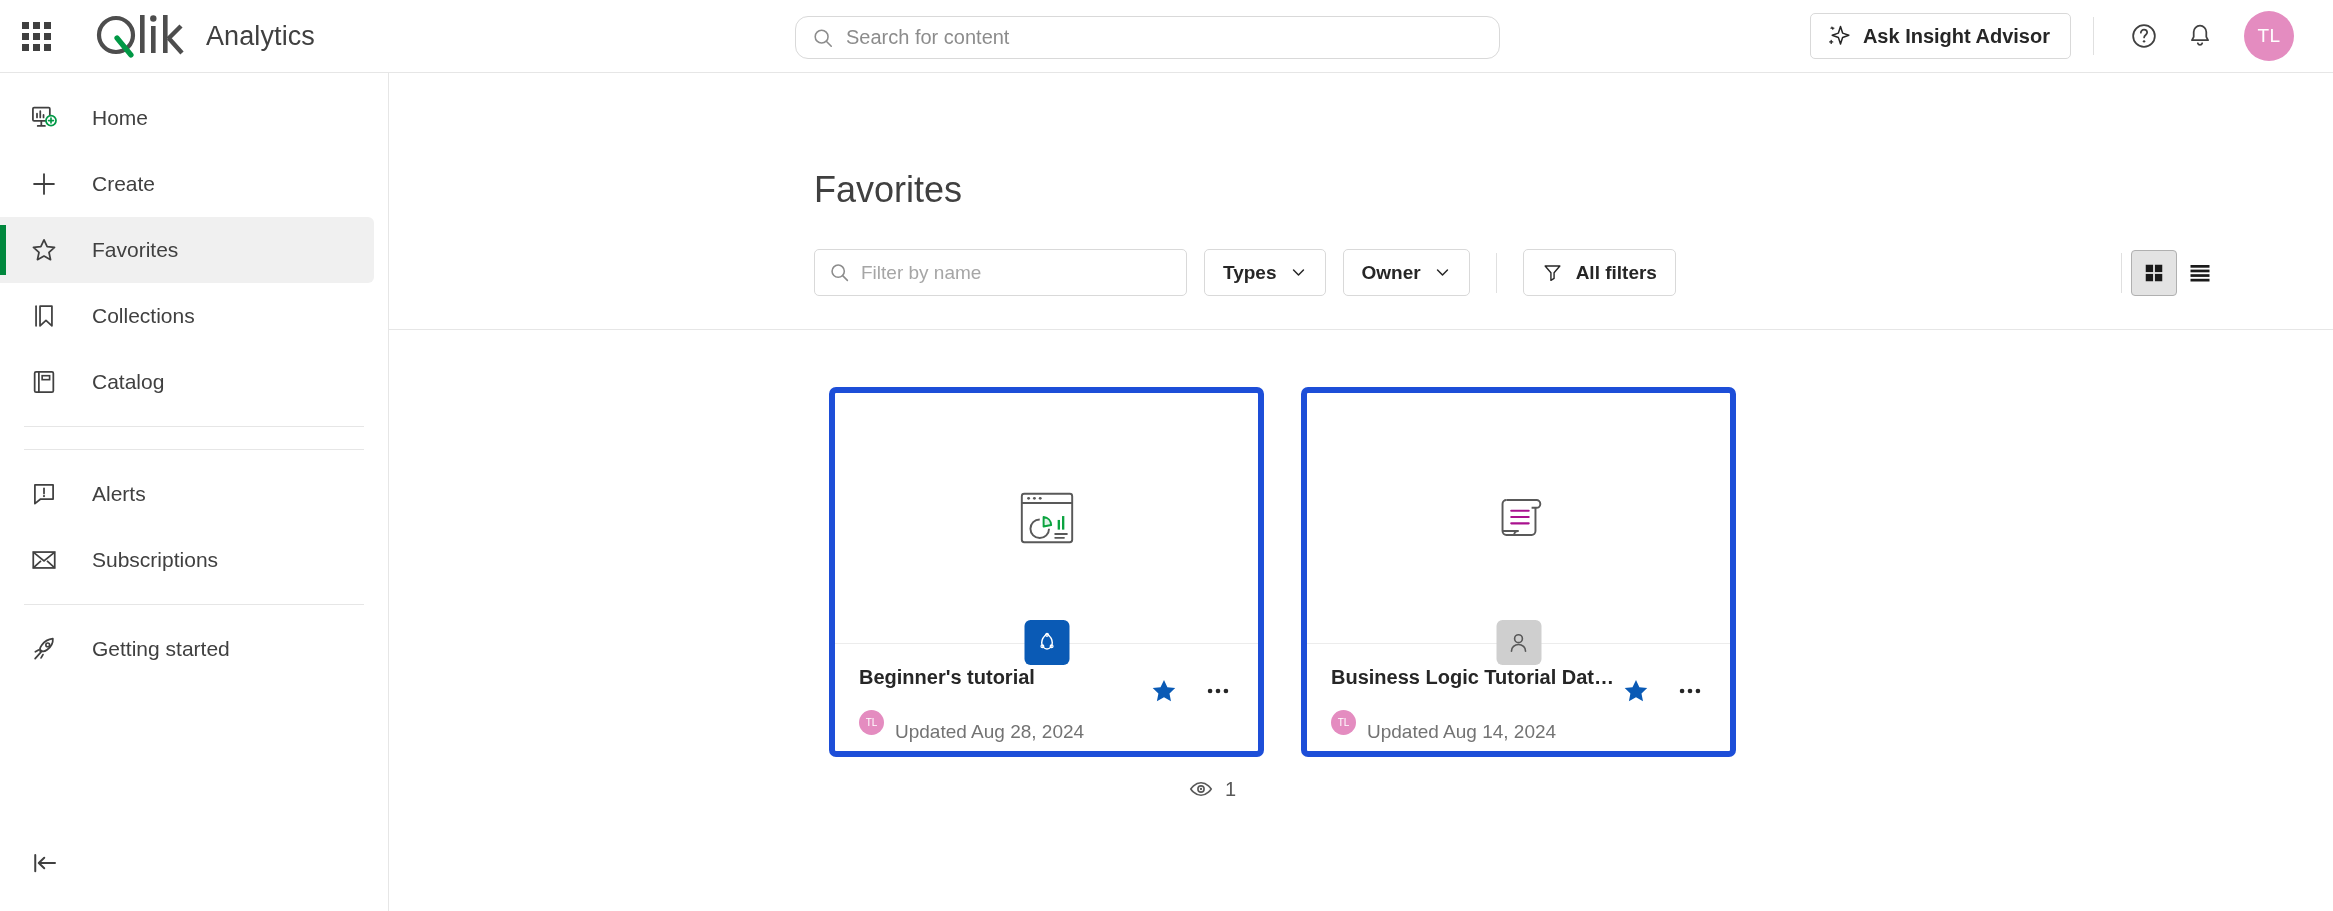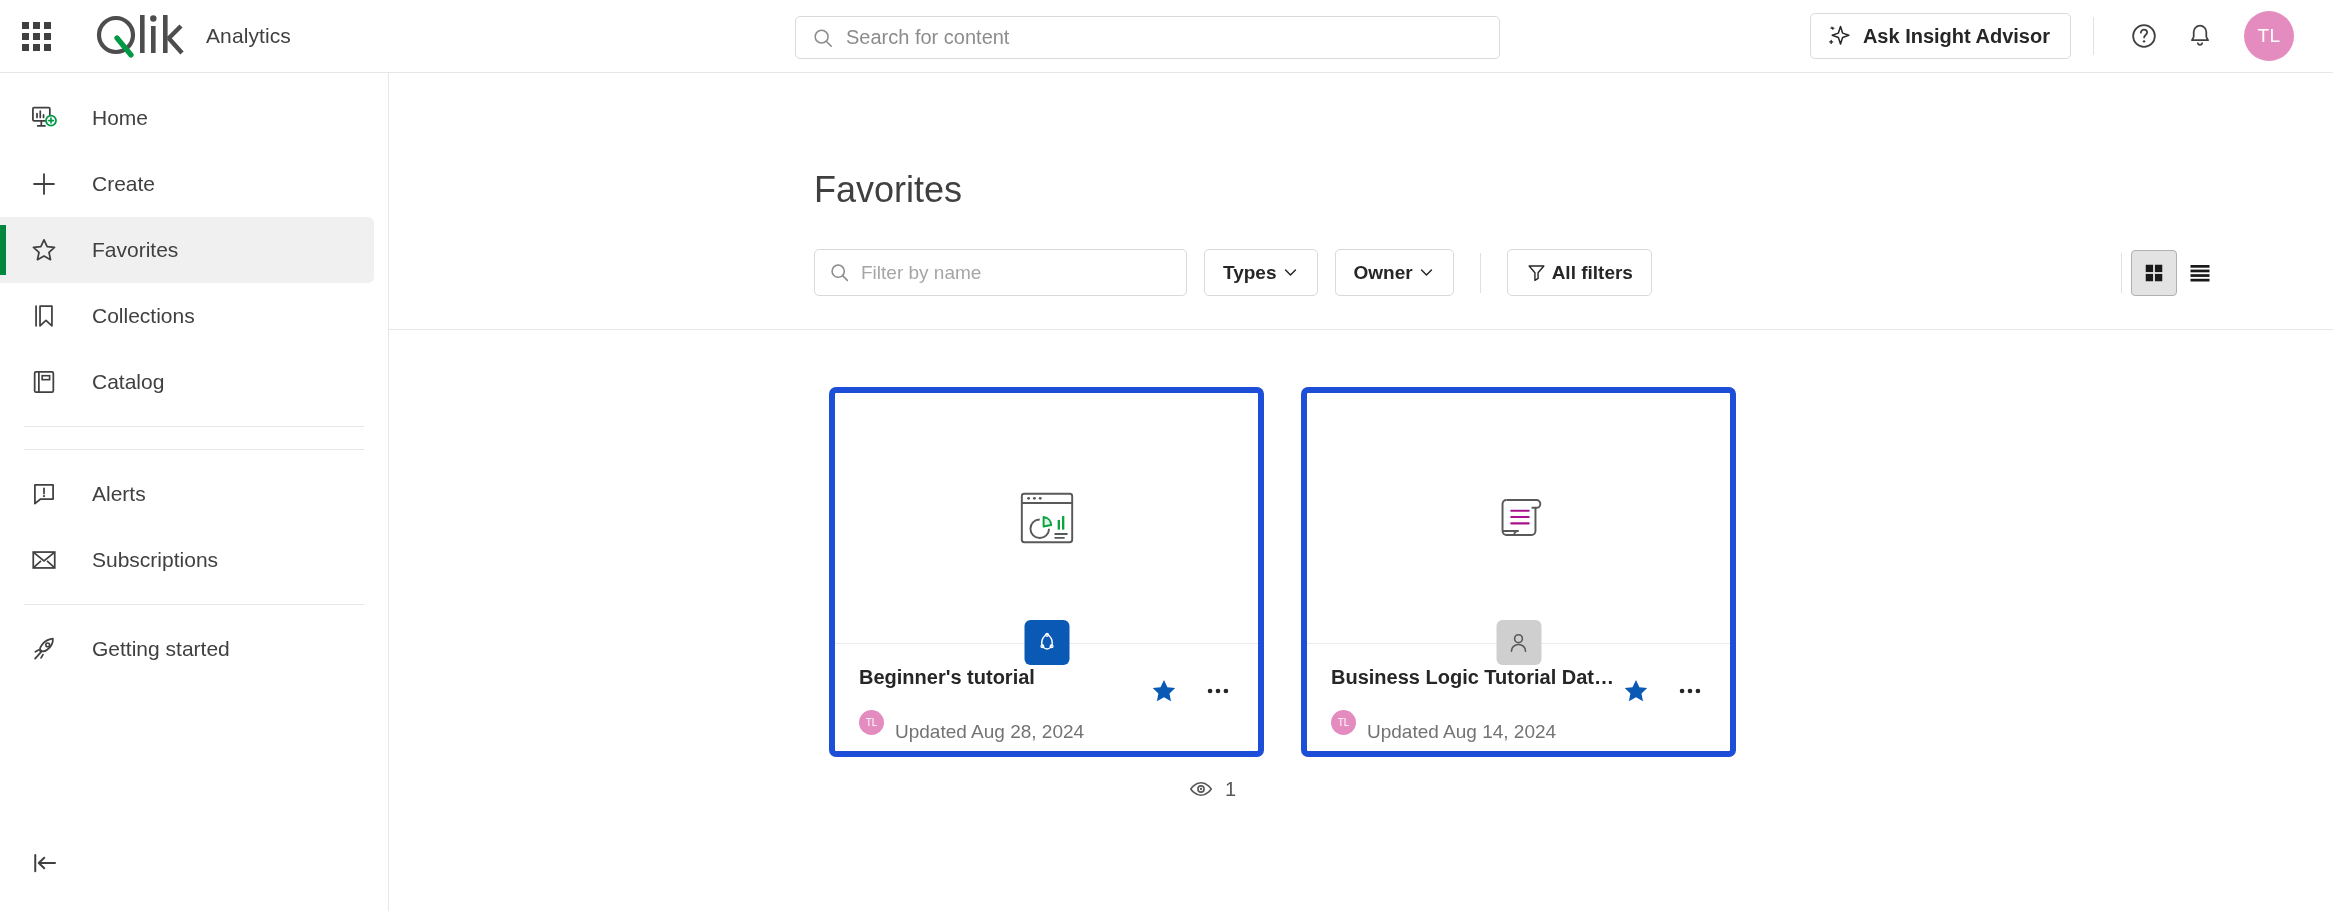--- a/index.html
+++ b/index.html
@@ -24,31 +24,31 @@
     width: 34px; height: 34px; margin-left: 19px;
     display: flex; align-items: center; justify-content: center;
     cursor: pointer;
   }
   .grid3 { display: grid; grid-template-columns: repeat(3, 7px); grid-template-rows: repeat(3, 7px); gap: 4px; }
   .grid3 i { background: #404040; display: block; width: 7px; height: 7px; }
 
   .logo-wrap { display: flex; align-items: center; margin-left: 40px; cursor: pointer; }
   .qlik-logo { width: 100px; height: 46px; display:block; }
   .app-name {
-    margin-left: 13px; font-size: 21px; color: #404040;
+    margin-left: 13px; font-size: 27px; color: #404040;
     font-weight: 400; letter-spacing: 0.1px;
   }
 
   .search-wrap {
     position: absolute; left: 795px; top: 16px;
     width: 705px; height: 43px;
   }
   .search-box {
     width: 100%; height: 100%;
-    border: 1px solid #d9d9d9; border-radius: 5px;
+    border: 1px solid #d9d9d9; border-radius: 13px;
     display: flex; align-items: center; padding: 0 16px;
     background: #fff; cursor: text;
   }
   .search-box .ph { color: #8c8c8c; font-size: 20px; margin-left: 12px; }
   .icon-svg { display: block; }
 
   .header-right {
     margin-left: auto; display: flex; align-items: center; gap: 0; padding-right: 39px;
   }
   .insight-btn {
@@ -112,21 +112,21 @@
   .filter-input {
     width: 373px; height: 47px;
     border: 1px solid #d9d9d9; border-radius: 5px;
     display: flex; align-items: center; padding: 0 14px;
     background: #fff; cursor: text;
   }
   .filter-input .ph { color: #a6a6a6; font-size: 19px; margin-left: 11px; }
   .pill {
     height: 47px; border: 1px solid #d9d9d9; border-radius: 5px;
     background: #fff; cursor: pointer;
-    display: flex; align-items: center; gap: 5px;
+    display: flex; align-items: center; gap: 13px;
     padding: 0 18px; margin-left: 17px;
     font-size: 19px; color: #262626; font-weight: 600;
   }
   .tb-div { width: 1px; height: 40px; background: #e0e0e0; margin: 0 9px 0 26px; }
   .toolbar-right { margin-left: auto; display: flex; align-items: center; }
   .sort-pill {
     height: 47px; border: 1px solid #d9d9d9; border-radius: 5px;
     background: #fff; cursor: pointer;
     display: flex; align-items: center; gap: 17px;
     padding: 0 18px; font-size: 19px; color: #262626;

